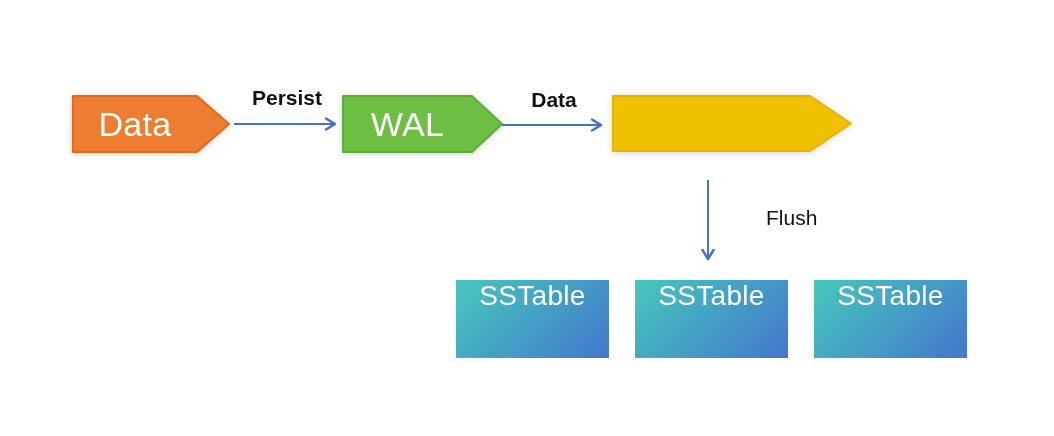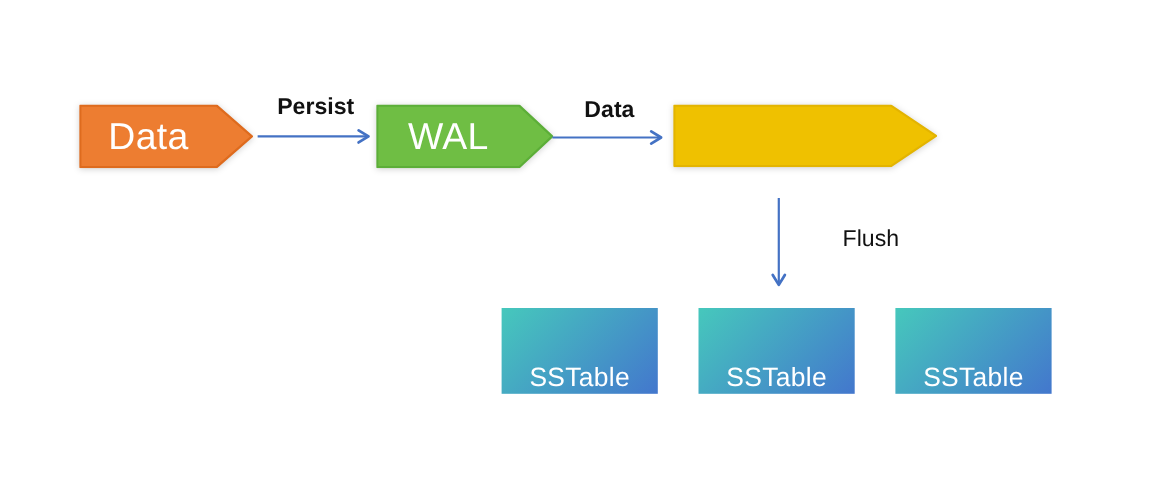--- a/index.html
+++ b/index.html
@@ -53,28 +53,28 @@
     position: absolute;
     color: var(--edge_label_text, #111111);
     font-size: 21px;
     line-height: 24px;
   }
   .edge-label.centered { text-align: center; font-weight: bold; }
 
   .sstable {
     position: absolute;
     top: 280px;
-    width: 142px;
+    width: 153px;
     height: 78px;
     background: linear-gradient(135deg, var(--sstable_gradient_start, #46C8BC), var(--sstable_gradient_end, #4377CD));
     display: flex;
-    align-items: flex-end;
+    align-items: flex-start;
     justify-content: center;
     color: var(--node_text, #FFFFFF);
-    font-size: 24px;
+    font-size: 28px;
     letter-spacing: 0.3px;
   }
 </style>
 </head>
 <body>
 
 <div class="canvas">
 
   <div class="node node-data" style="left:72px; top:95px; width:158px; height:58px;">
     <svg width="158" height="58" viewBox="0 0 158 58">

